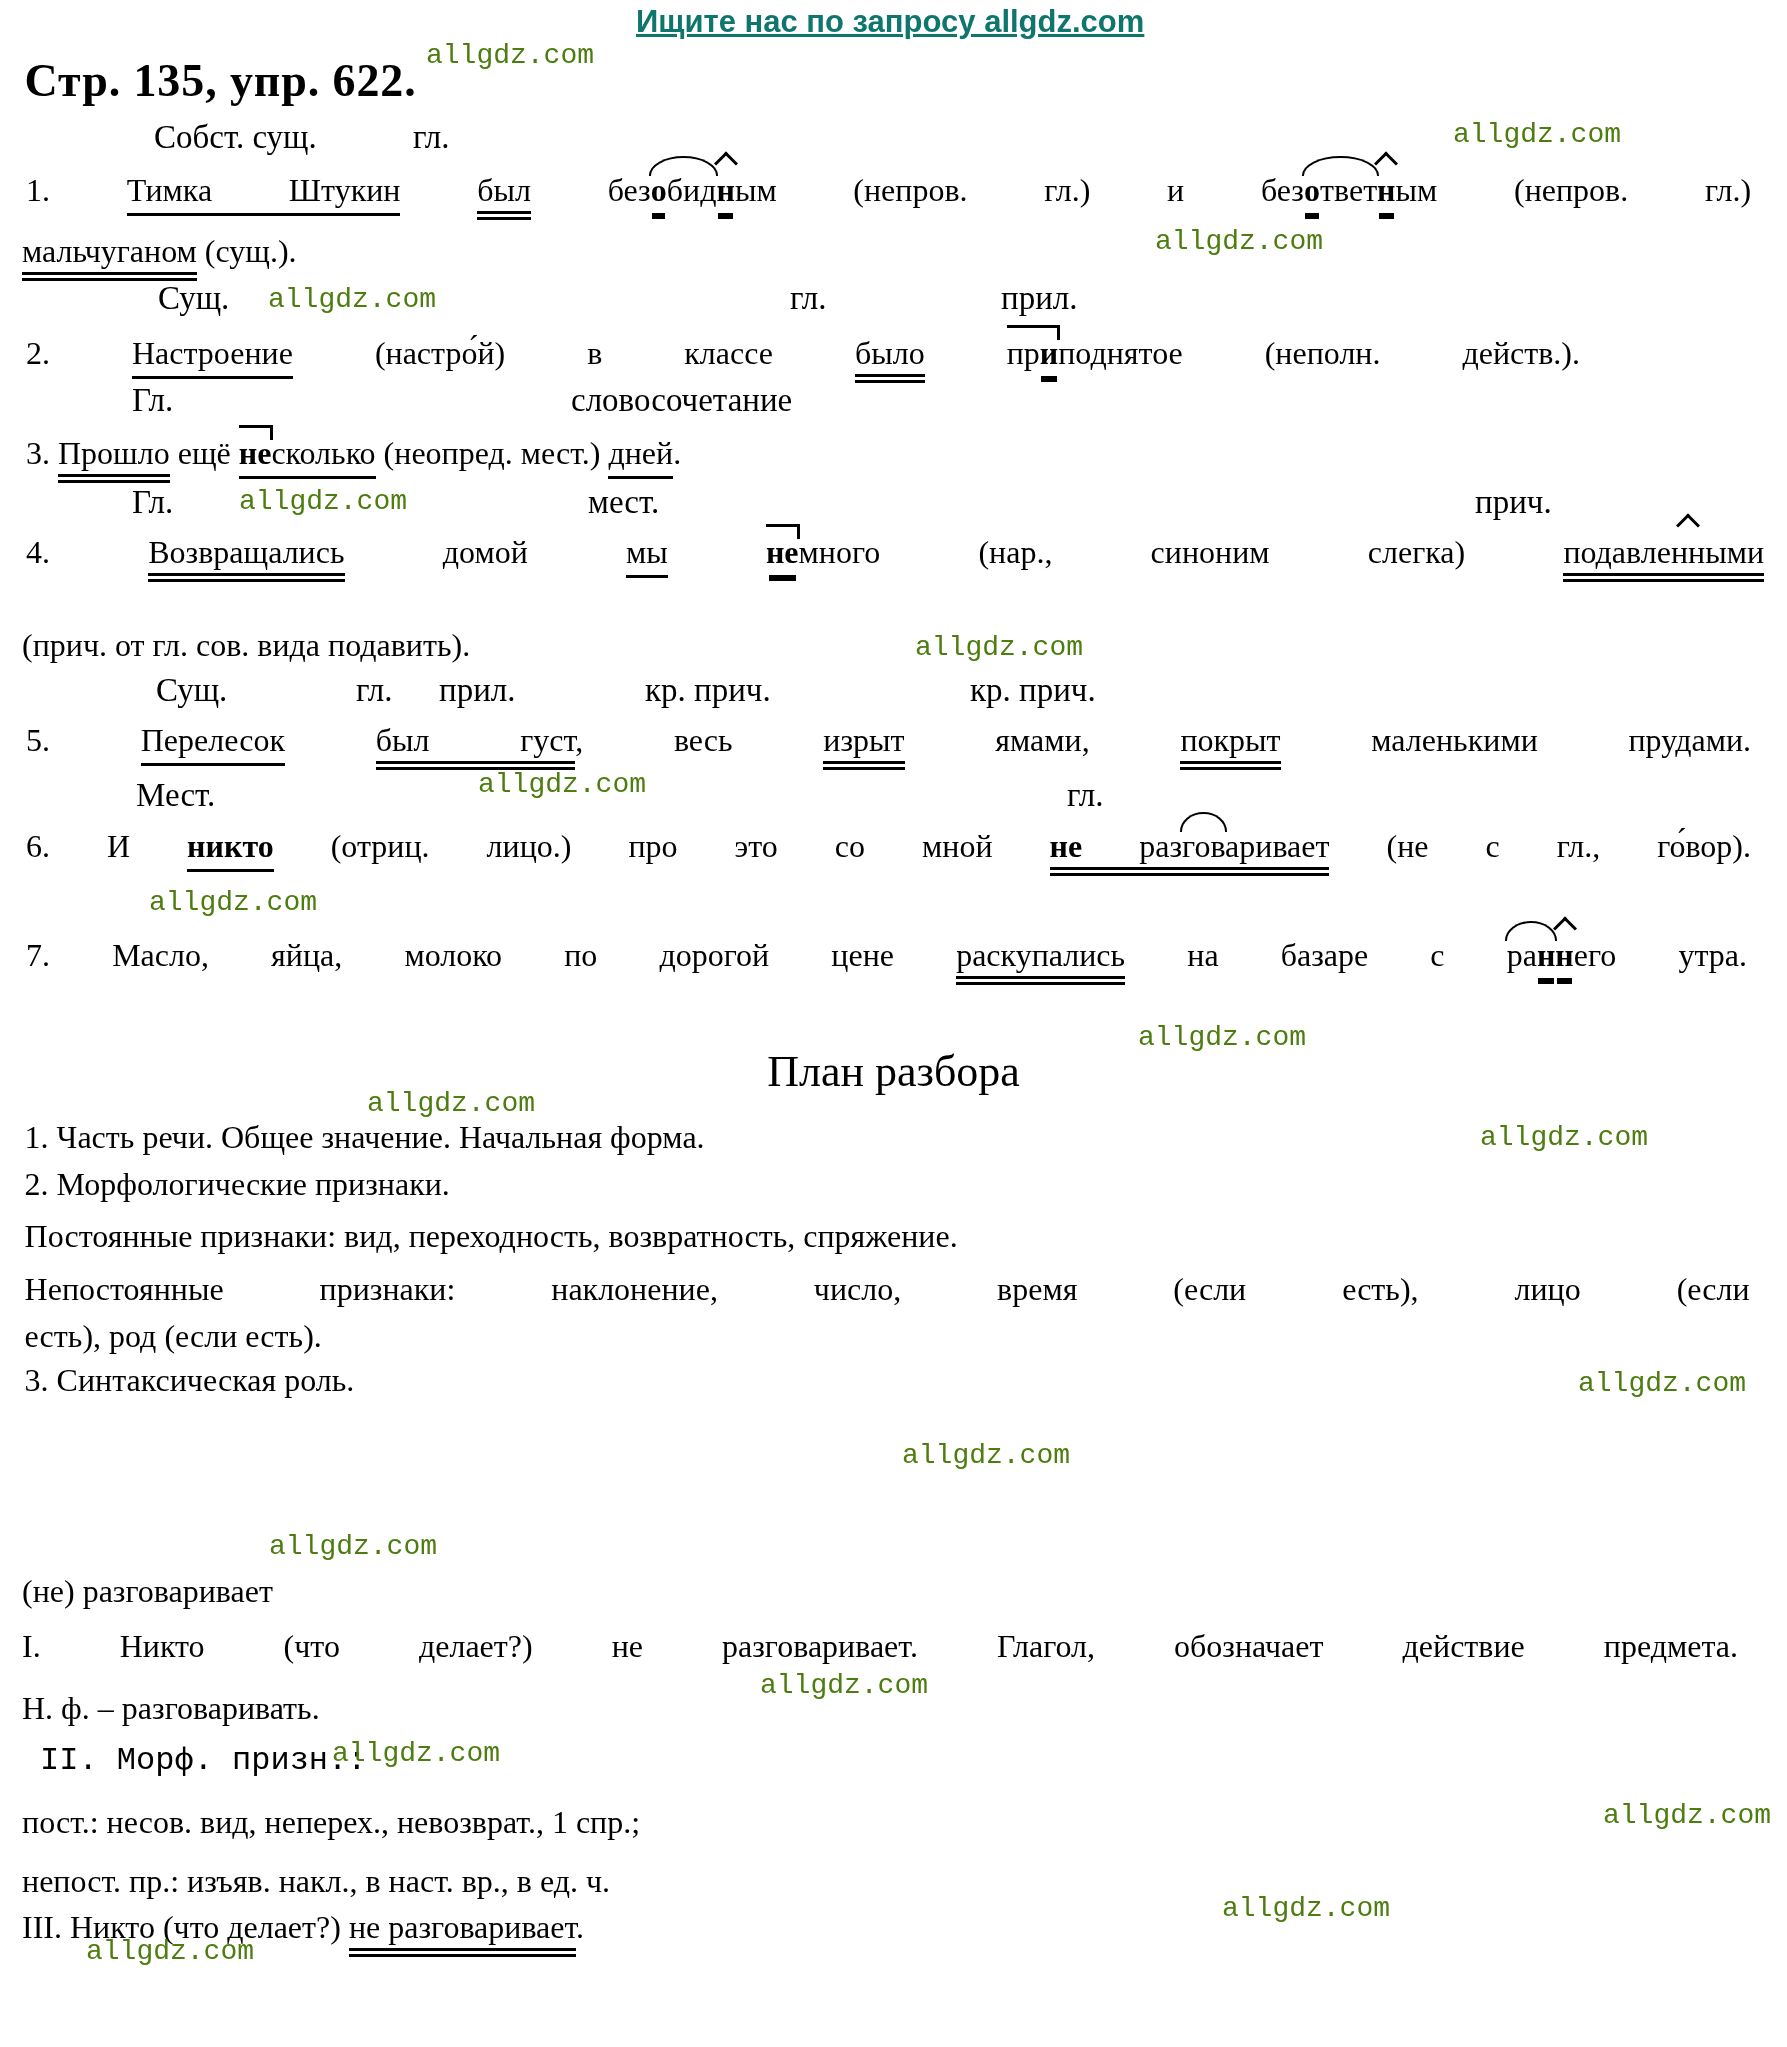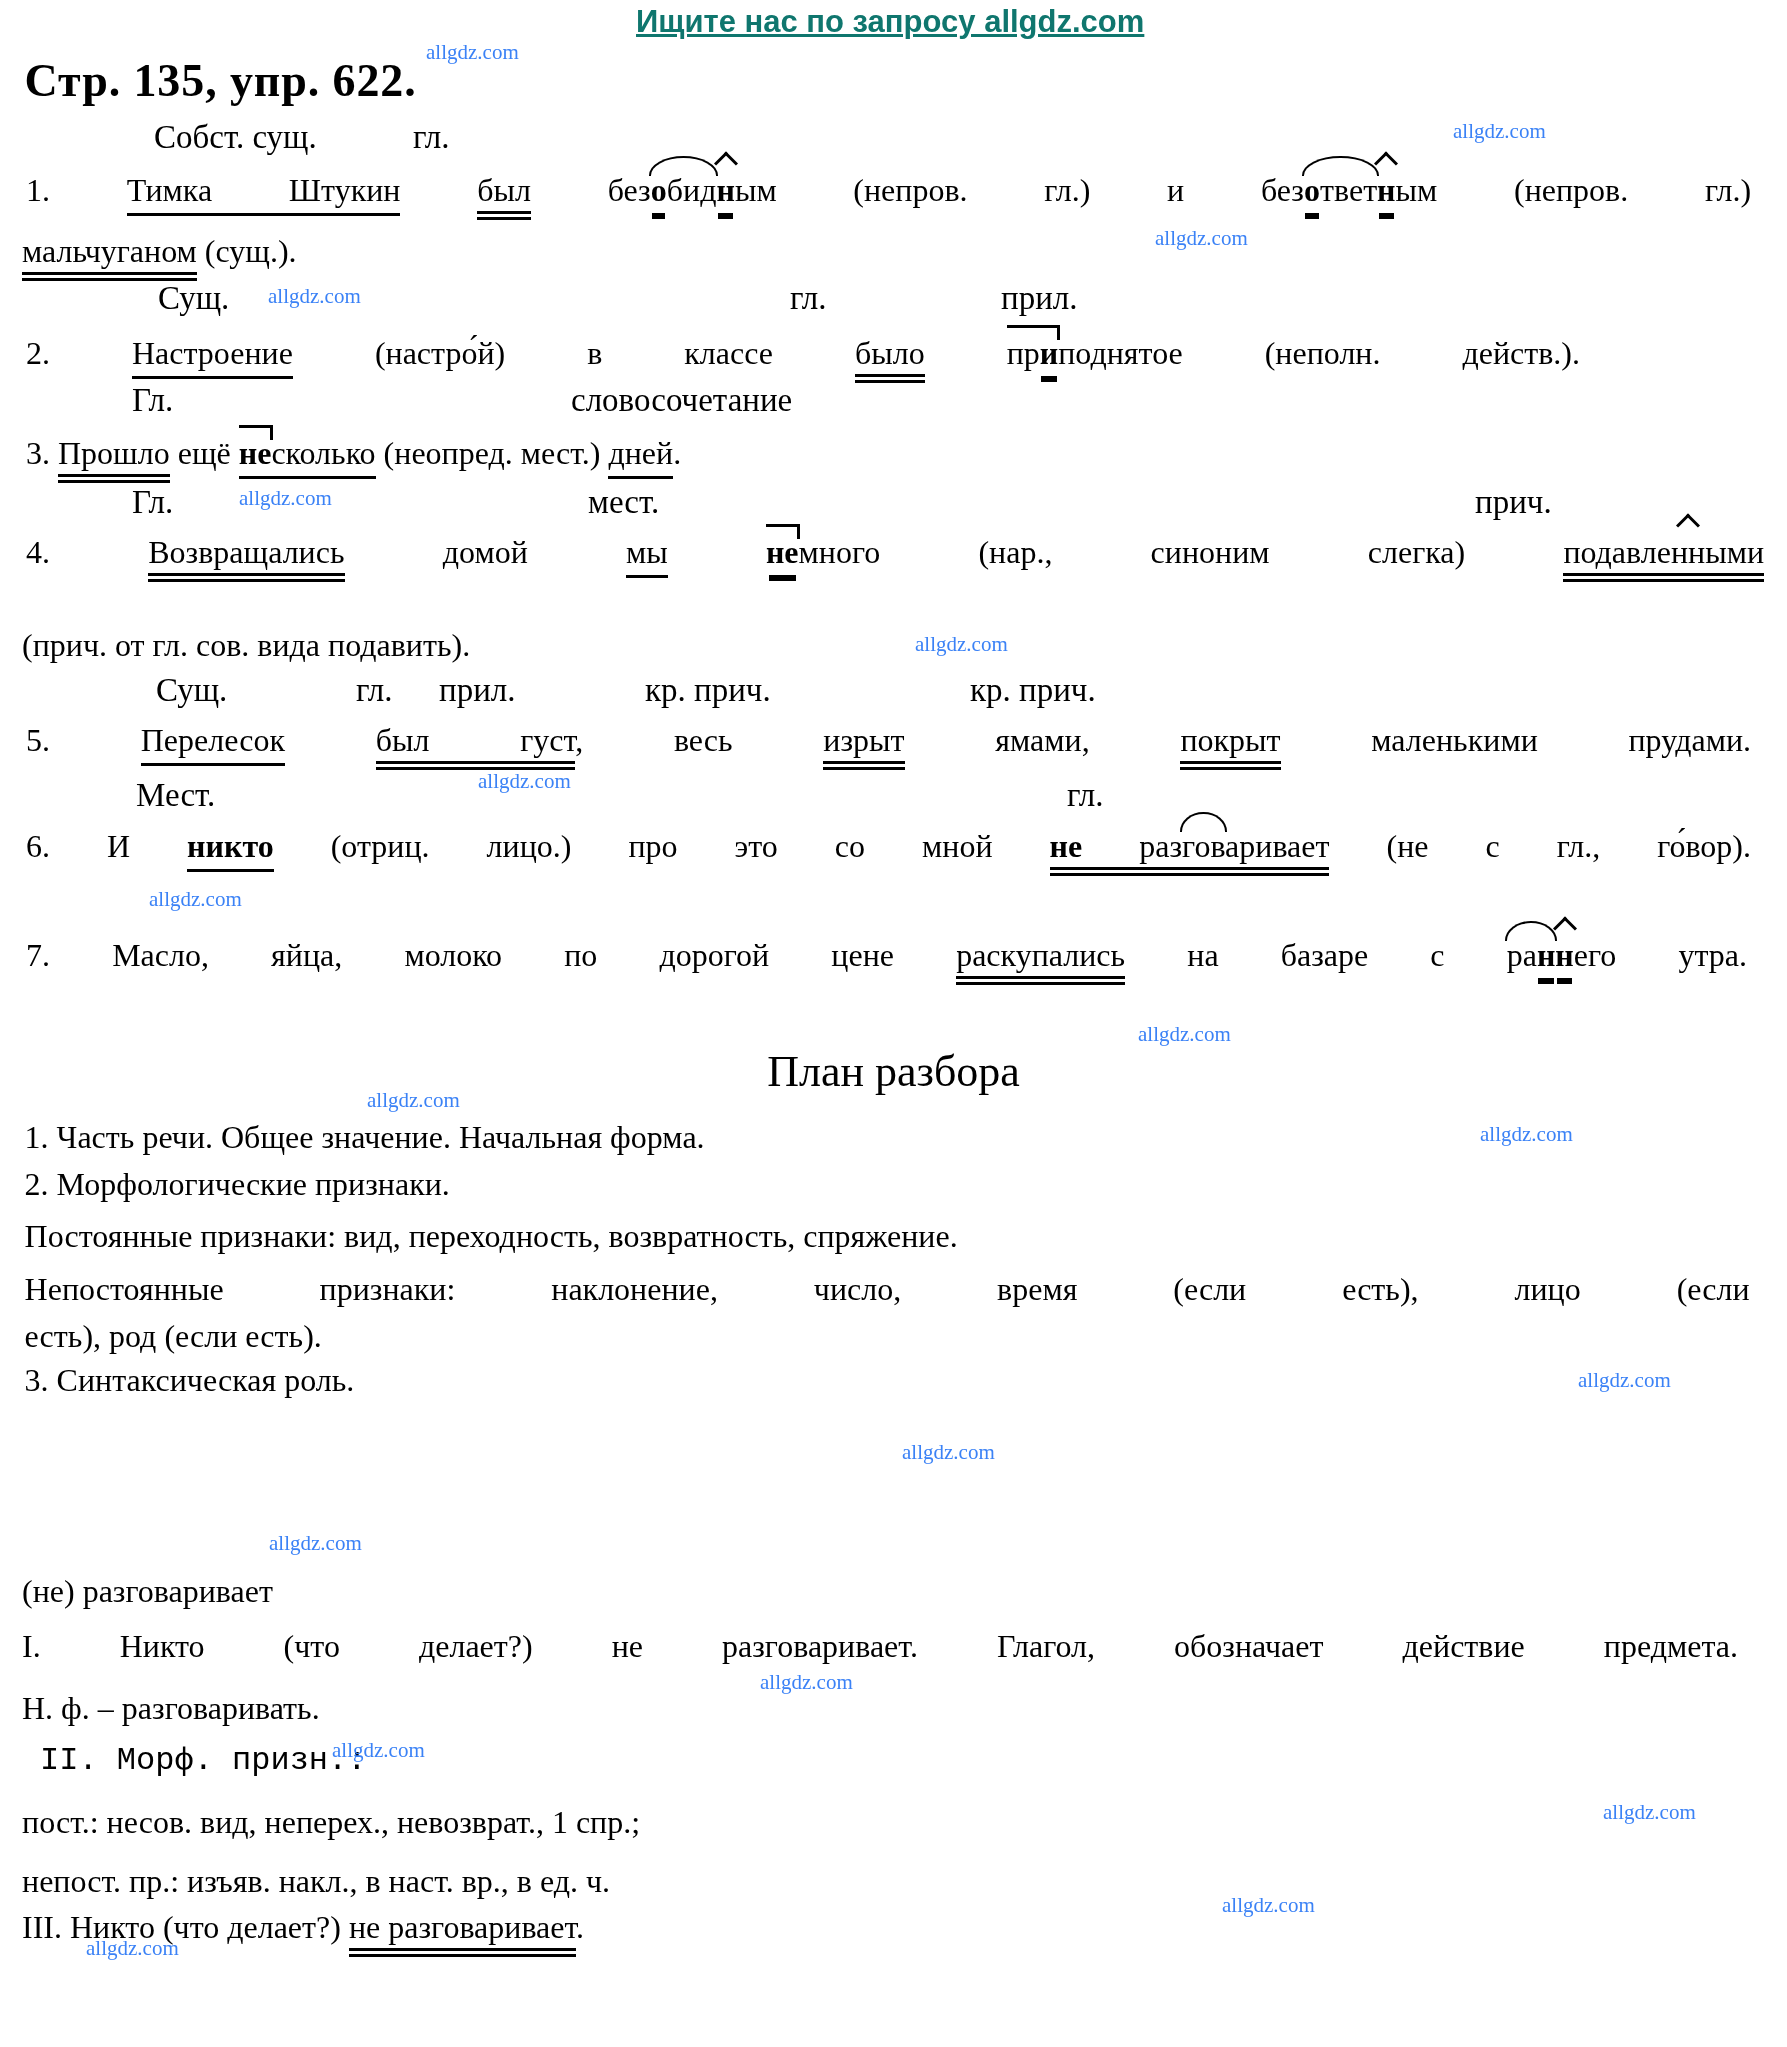--- a/index.html
+++ b/index.html
@@ -4,21 +4,21 @@
 <style>
   html,body{margin:0;padding:0;background:#ffffff;}
   .page{position:relative;width:1787px;height:2048px;background:#ffffff;overflow:hidden;
         font-family:"Liberation Serif",serif;color:#000;}
   .banner{position:absolute;left:636px;top:3.5px;font-family:"Liberation Sans",sans-serif;
           font-size:31px;font-weight:bold;}
   .title{position:absolute;left:24.6px;top:54px;font-size:46px;font-weight:bold;letter-spacing:0.9px;}
   .plan-heading{position:absolute;left:0;top:1046px;width:100%;text-align:center;font-size:44px;}
   .footer{position:absolute;left:0;top:2005px;width:100%;text-align:center;
           font-family:"Liberation Sans",sans-serif;font-size:35px;}
-  .wm{position:absolute;font-family:Liberation Serif, serif;font-size:21px;color:#3b82f6;white-space:nowrap;}
+  .wm{position:absolute;font-family:Liberation Mono, monospace;font-size:28px;color:#4d7c0f;white-space:nowrap;}
   .line{position:absolute;font-size:32px;line-height:51px;white-space:nowrap;}
   .line.just{white-space:normal;text-align:justify;text-align-last:justify;}
   .annrow{position:absolute;left:0;width:100%;font-size:33px;line-height:39px;height:39px;}
   .annrow span{position:absolute;white-space:nowrap;}
   .u1{border-bottom:3.5px solid #000;padding-bottom:5.3px;}
   .u2{border-bottom:9.7px double #000;padding-bottom:2.6px;}
   .b{font-weight:bold;}
   .orth{position:relative;}
   .orth::after{content:"";position:absolute;left:8%;right:8%;bottom:-10.5px;height:5.3px;background:#000;}
   .arc{position:relative;}

